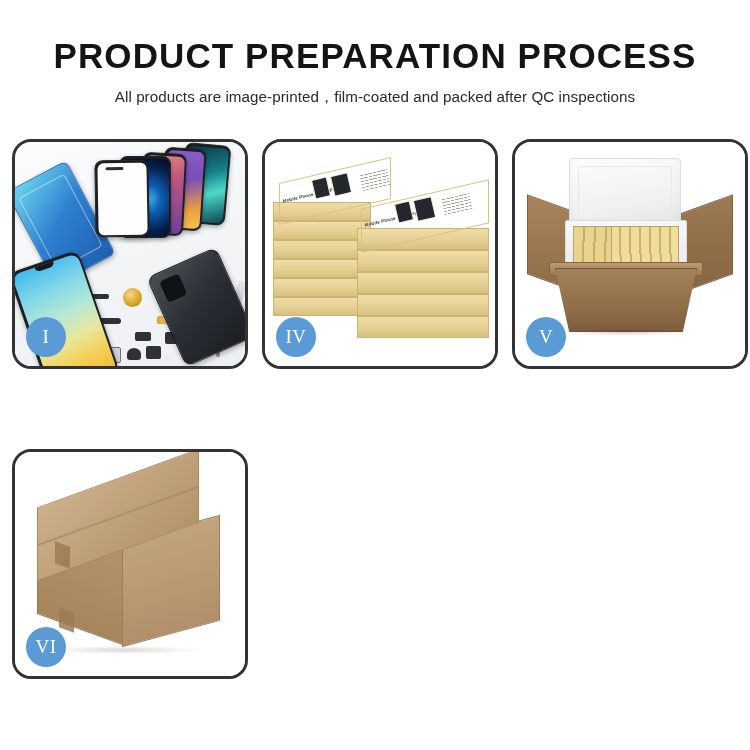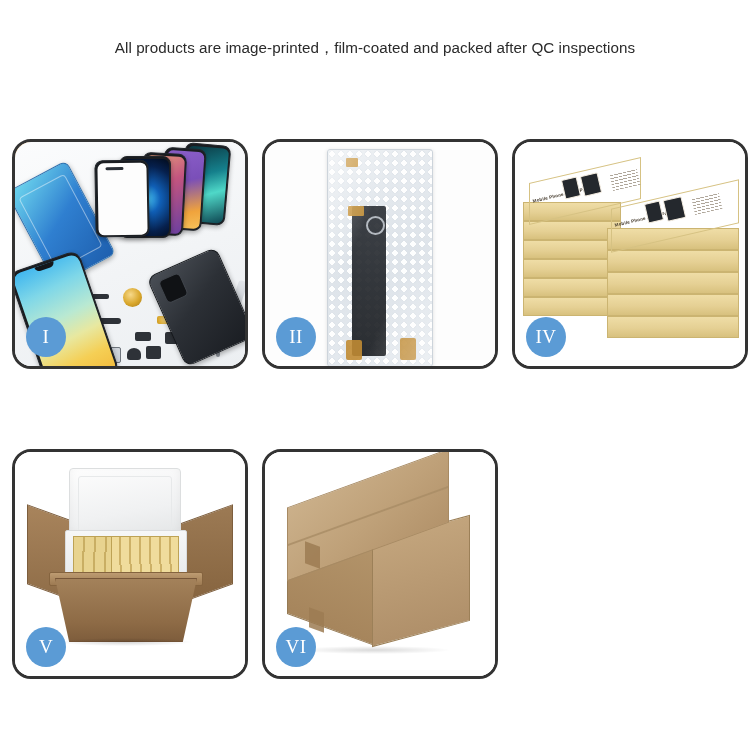--- a/index.html
+++ b/index.html
@@ -24,21 +24,21 @@
   }
   .title {
     font-size: 35px;
     font-weight: bold;
     letter-spacing: 1.1px;
     color: #141414;
     line-height: 1.05;
     white-space: nowrap;
   }
   .subtitle {
-    margin-top: 0;
+    margin-top: 12px;
     font-size: 15.2px;
     font-weight: normal;
     color: #2a2a2a;
     letter-spacing: 0.05px;
     white-space: nowrap;
   }
 
   
   .grid {
     position: absolute;
@@ -405,20 +405,21 @@
   }
   .p6-shadow {
     position:absolute; left:34px; top:194px; width:150px; height:8px;
     background:radial-gradient(ellipse at 50% 50%, rgba(0,0,0,.15) 0%, rgba(0,0,0,0) 72%);
   }
 </style>
 </head>
 <body>
 
 <div class="header">
+  <div class="title">PRODUCT PREPARATION PROCESS</div>
   <div class="subtitle">All products are image-printed，film-coated and packed after QC inspections</div>
 </div>
 
 <div class="grid">
 
   <div class="panel">
     <div class="panel-inner">
       <div class="scene">
         <div class="p1-bg"></div>
         <div class="p1-film"></div>
@@ -455,38 +456,20 @@
         <div class="part p1-sq4"></div>
         <div class="part p1-sq5"></div>
         <div class="part p1-scrw1"></div>
         <div class="part p1-scrw2"></div>
         <div class="p1-tool"></div>
       </div>
     </div>
     <div class="badge">I</div>
   </div>
 
-  <div class="panel">
-    <div class="panel-inner">
-      <div class="scene">
-        <div class="p2-bg"></div>
-        <div class="p2-wrap">
-          <div class="p2-lcd"></div>
-          <div class="p2-lcd2"></div>
-          <div class="p2-notch"></div>
-          <div class="p2-tape1"></div>
-          <div class="p2-tape2"></div>
-          <div class="p2-tape3"></div>
-          <div class="p2-tape4"></div>
-          <div class="p2-sheen"></div>
-        </div>
-      </div>
-    </div>
-    <div class="badge">II</div>
-  </div>
 
 
   <div class="panel">
     <div class="panel-inner">
       <div class="scene">
         <div class="p4-bg"></div>
         <div class="kbox p4-L p4-L6"></div>
         <div class="kbox p4-L p4-L5"></div>
         <div class="kbox p4-L p4-L4"></div>
         <div class="kbox p4-L p4-L3"></div>

